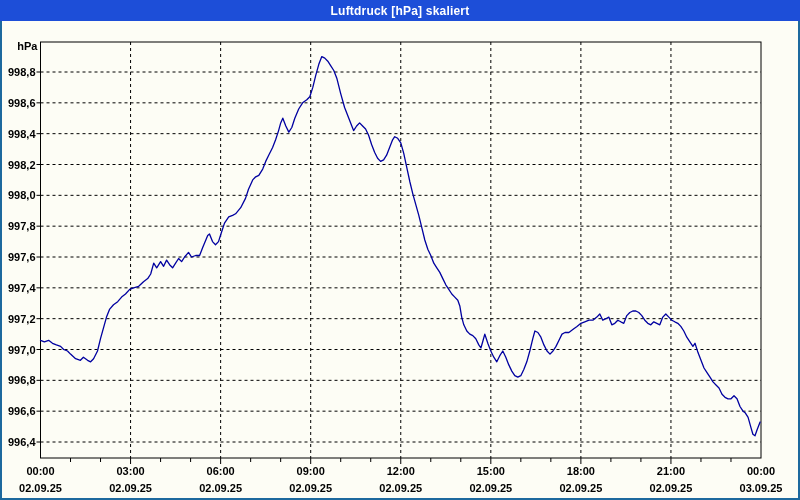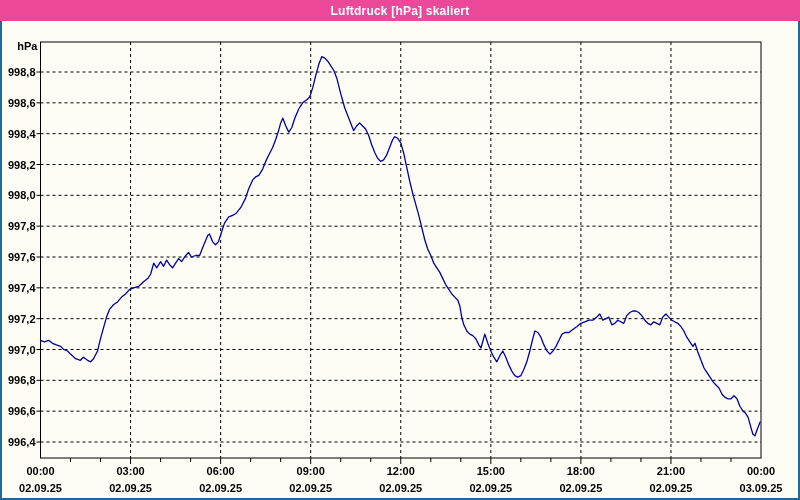--- a/index.html
+++ b/index.html
@@ -7,21 +7,21 @@
     position:relative;
     width:800px; height:500px;
     background:#fdfdf5;
     box-shadow: inset 0 0 0 2px #1d699e;
     font-family:"Liberation Sans", sans-serif;
     overflow:hidden;
   }
   .titlebar {
     position:absolute; top:0; left:0;
     width:100%; height:21px;
-    background:#ec4899;
+    background:#1d4ed8;
     display:flex; align-items:center; justify-content:center;
   }
   .titlebar span {
     color:#ffffff; font-size:12px; font-weight:bold; letter-spacing:0.2px;
   }
   #chart { position:absolute; top:21px; left:0; }
   .axlbl { font-family:"Liberation Sans", sans-serif; font-size:11px; font-weight:bold; fill:#000000; }
 </style>
 </head>
 <body>

